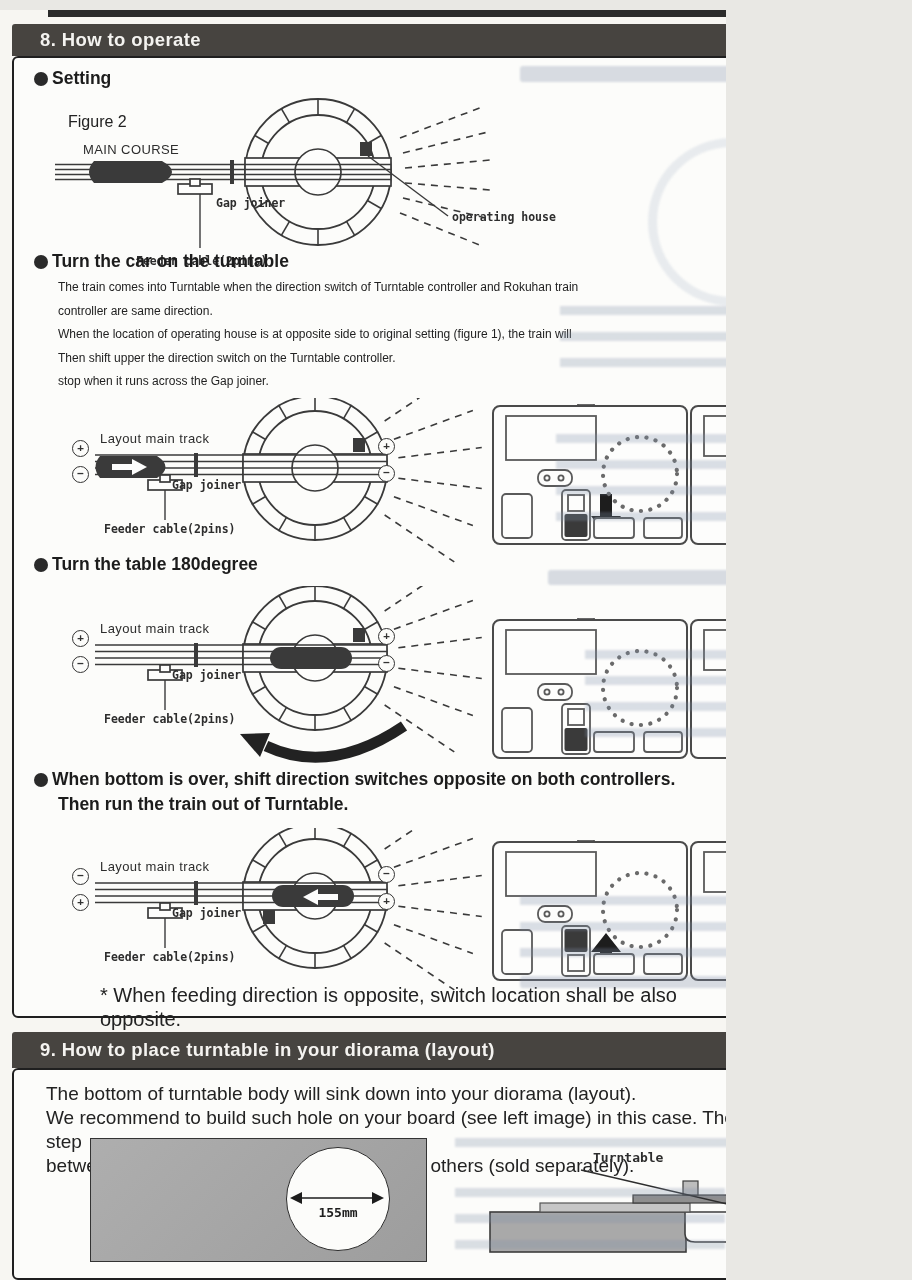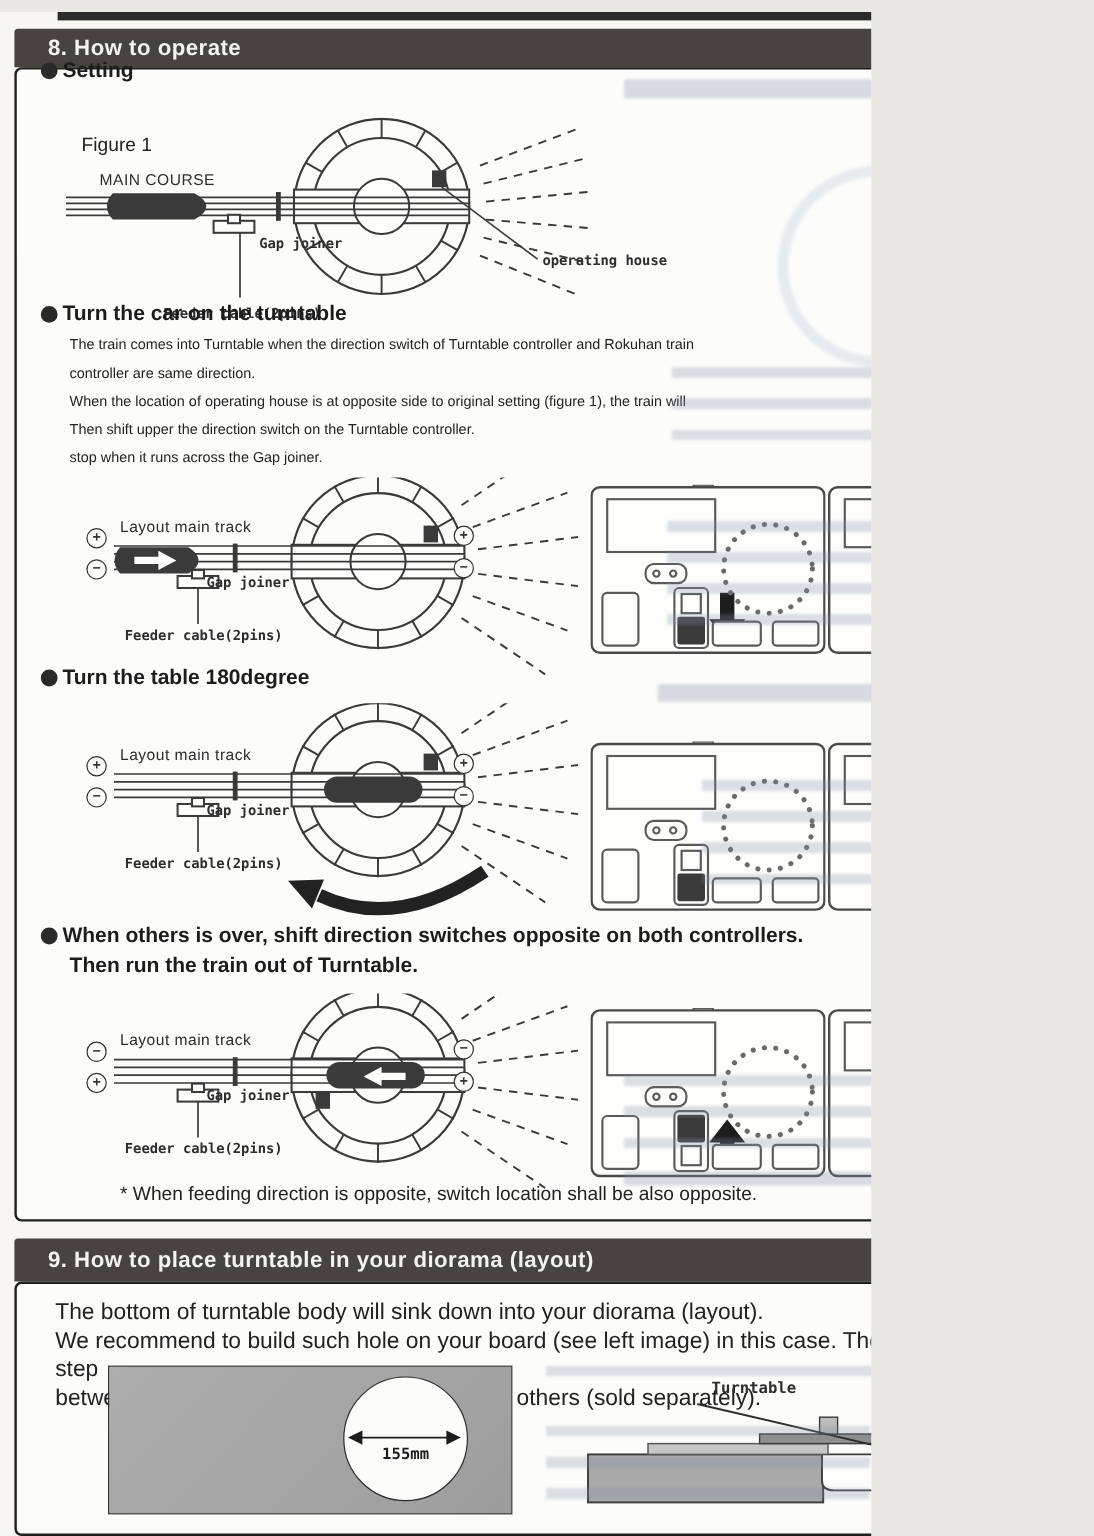--- a/index.html
+++ b/index.html
@@ -58,21 +58,21 @@
 
   <div class="artifact" style="left:48px;top:0;width:864px;height:7px;background:#2b2b2b;"></div>
   <div class="artifact" style="right:0;top:388px;width:4px;height:592px;background:#4c4c4c;opacity:.85;"></div>
   <div class="artifact" style="left:0;top:1271px;width:255px;height:4px;background:#2e2e2e;opacity:.55;"></div>
 
   <div class="sec-header" style="top:14px;">
     <span>8.  How to operate</span>
   </div>
   <div class="sec-box" style="top:46px;height:958px;"></div>
 
-  <div class="h-bullet" style="left:34px;top:38px;align-items:center;">
+  <div class="h-bullet" style="left:34px;top:58px;align-items:center;">
     <span class="dot"></span>
     <span>Setting</span>
   </div>
 
   <div class="diagram" style="left:20px;top:88px;width:880px;height:178px;">
     <svg class="tt-svg" width="470" height="178" viewBox="0 0 470 178">
       <g>
         <circle class="ring" cx="298" cy="74" r="73"></circle>
         <circle class="ring" cx="298" cy="74" r="57"></circle>
         <rect class="outline" x="225" y="60" width="146" height="28"></rect>
@@ -105,21 +105,21 @@
       <line class="rail" x1="348" y1="58" x2="428" y2="118"></line>
       <g>
         <line class="fan" x1="380" y1="40" x2="465" y2="8"></line>
         <line class="fan" x1="383" y1="55" x2="468" y2="34"></line>
         <line class="fan" x1="385" y1="70" x2="470" y2="62"></line>
         <line class="fan" x1="385" y1="85" x2="470" y2="92"></line>
         <line class="fan" x1="383" y1="100" x2="466" y2="120"></line>
         <line class="fan" x1="380" y1="115" x2="462" y2="148"></line>
       </g>
     </svg>
-    <span class="para" style="left:48px;top:12px;font-size:16px;">Figure 1</span>
+    <span class="para" style="left:48px;top:12px;font-size:16px;">Figure 2</span>
     <span class="slabel" style="left:63px;top:44px;">MAIN COURSE</span>
     <span class="dlabel" style="left:196px;top:98px;">Gap joiner</span>
     <span class="dlabel" style="left:116px;top:156px;">Feeder cable(2pins)</span>
     <span class="dlabel" style="left:432px;top:112px;">operating house</span>
   </div>
 
   <div class="h-bullet" style="left:34px;top:241px;">
     <span class="dot"></span>
     <span>Turn the car on the turntable</span>
   </div>
@@ -330,21 +330,21 @@
     </g>
     <path class="arr arr-down" d="M102 88 h12 v22 h9 l-15 19 l-15 -19 h9 z"></path>
     <path class="arr arr-up" d="M102 132 h12 v-22 h9 l-15 -19 l-15 19 h9 z"></path>
     <circle class="knob" cx="146" cy="94" r="42"></circle>
   </svg>
 </div>
   </div>
 
   <div class="h-bullet" style="left:34px;top:759px;">
     <span class="dot"></span>
-    <span>When others is over, shift direction switches opposite on both controllers.</span>
+    <span>When bottom is over, shift direction switches opposite on both controllers.</span>
   </div>
   <div class="h-bullet" style="left:58px;top:784px;">
     <span>Then run the train out of Turntable.</span>
   </div>
 
   <div class="diagram" style="left:20px;top:818px;width:880px;height:178px;">
     <svg class="tt-svg" width="470" height="178" viewBox="0 0 470 178">
       <g>
         <circle class="ring" cx="295" cy="68" r="72"></circle>
         <circle class="ring" cx="295" cy="68" r="57"></circle>
@@ -434,21 +434,21 @@
         <rect class="part" x="70" y="113" width="16" height="16"></rect>
       </g>
     </g>
     <path class="arr arr-down" d="M102 88 h12 v22 h9 l-15 19 l-15 -19 h9 z"></path>
     <path class="arr arr-up" d="M102 132 h12 v-22 h9 l-15 -19 l-15 19 h9 z"></path>
     <circle class="knob" cx="146" cy="94" r="42"></circle>
   </svg>
 </div>
   </div>
 
-  <div class="para" style="left:100px;top:974px;font-size:16px;">* When feeding direction is opposite, switch location shall be also opposite.</div>
+  <div class="para" style="left:100px;top:974px;font-size:20px;">* When feeding direction is opposite, switch location shall be also opposite.</div>
 
   <div class="sec-header" style="top:1022px;height:36px;">
     <span>9. How to place turntable in your diorama (layout)</span>
   </div>
   <div class="sec-box" style="top:1058px;height:208px;"></div>
 
   <div class="para" style="left:46px;top:1072px;width:834px;font-size:19px;line-height:24px;">
     <div>The bottom of turntable body will sink down into your diorama (layout).</div>
     <div>We recommend to build such hole on your board (see left image) in this case. Then there is no step</div>
     <div>between turntable and round house (S038) &amp; others (sold separately).</div>

